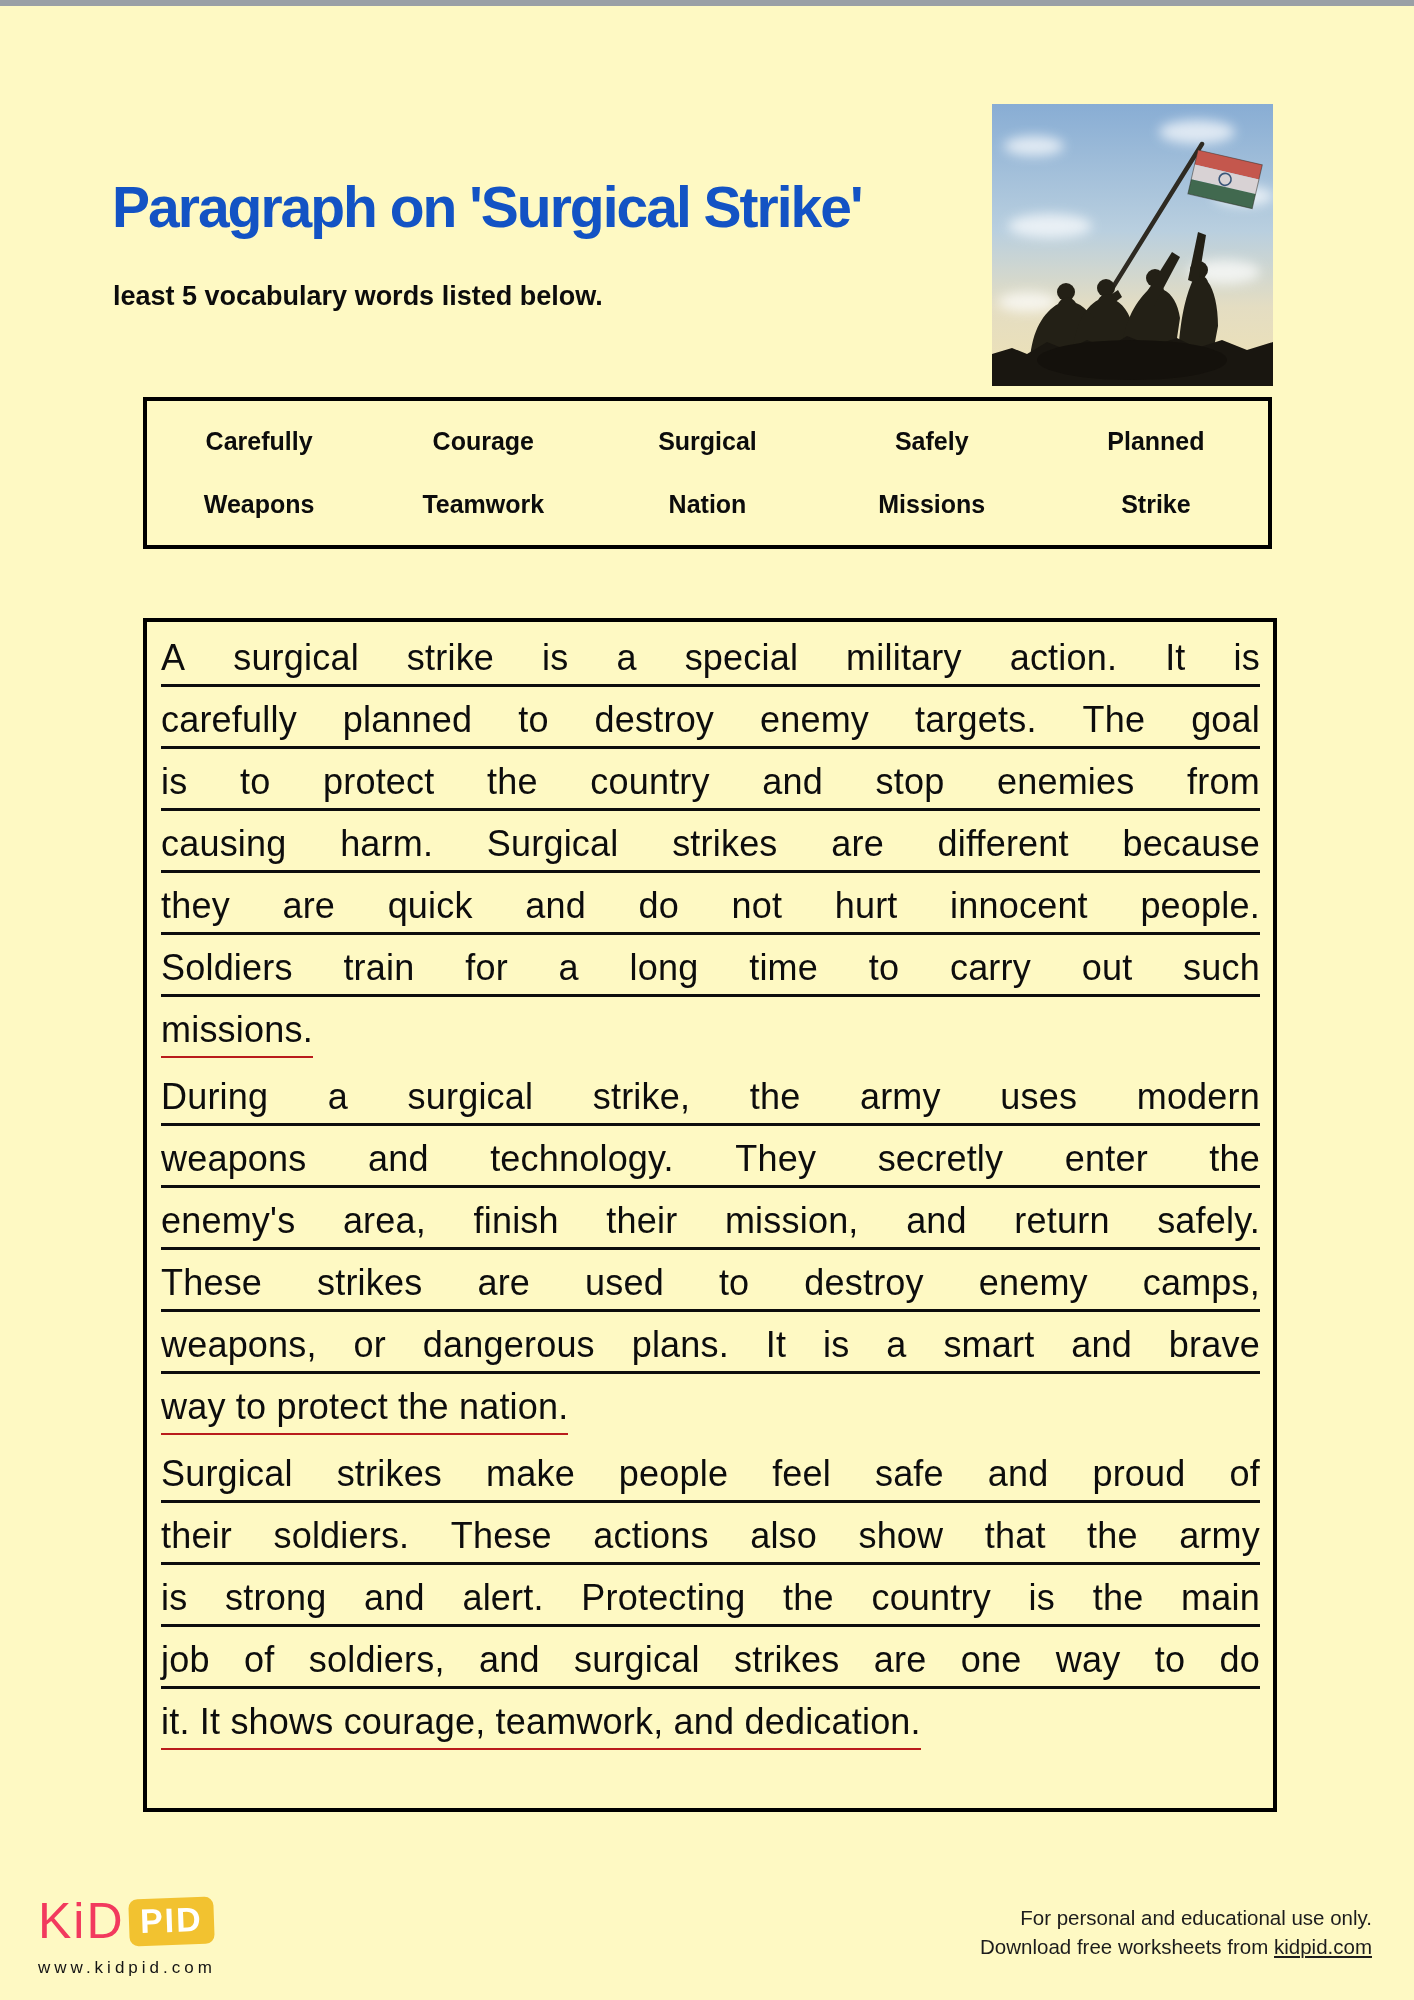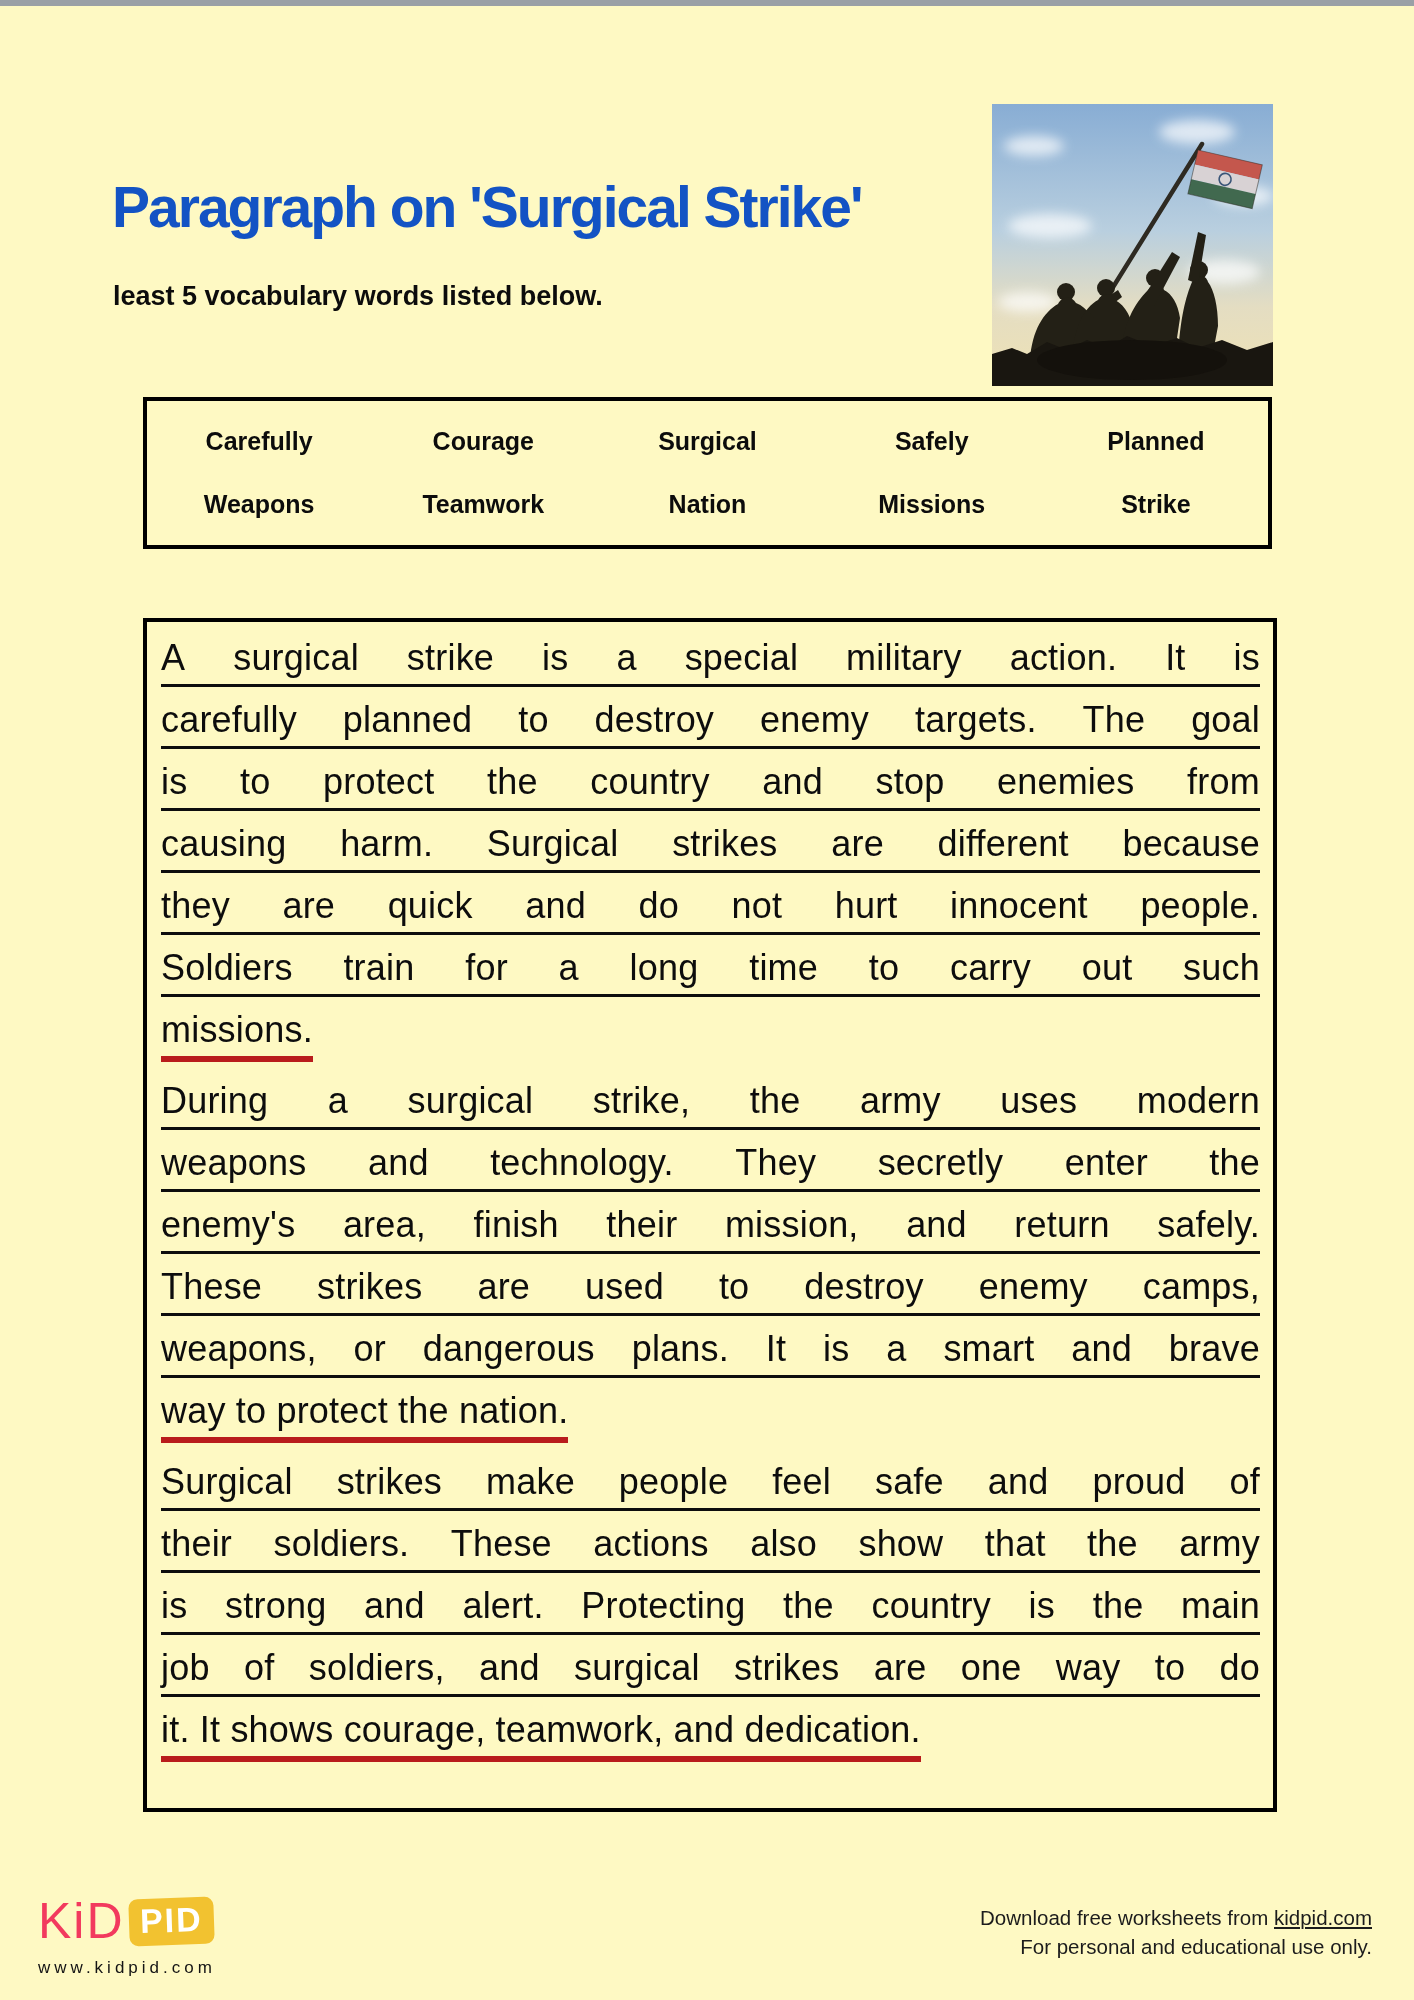--- a/index.html
+++ b/index.html
@@ -41,21 +41,21 @@
   .line {
     font-size:36px; line-height:40px; color:#0d0d0d;
     letter-spacing:0.2px;
     padding-bottom:6px; margin-bottom:13px;
   }
   .line.fill {
     display:flex; justify-content:space-between;
     border-bottom:3px solid #0d0d0d;
   }
   .line .tail {
-    display:inline-block; border-bottom:6px solid #b91c1c; padding-bottom:6px;
+    display:inline-block; border-bottom:2px solid #b91c1c; padding-bottom:6px;
   }
   .line.last { padding-bottom:10px; }
   
   .footer-left { position:absolute; left:38px; top:1886px; }
   .logo { display:flex; align-items:center; }
   .logo-kid {
     font-size:50px; font-weight:400; color:#f23a5e; letter-spacing:2px;
   }
   .logo-pid {
     margin-left:4px; background:#f2c230; color:#ffffff;
@@ -323,19 +323,19 @@
 
   <div class="footer-left">
     <div class="logo">
       <span class="logo-kid">KiD</span>
       <span class="logo-pid">PID</span>
     </div>
     <div class="site-url">www.kidpid.com</div>
   </div>
 
   <div class="footer-right">
+    <div>For personal and educational use only.</div>
     <div>
       <span>Download free worksheets from </span><span class="footer-link">kidpid.com</span>
     </div>
-    <div>For personal and educational use only.</div>
   </div>
 
 </div>
 
 </body></html>

